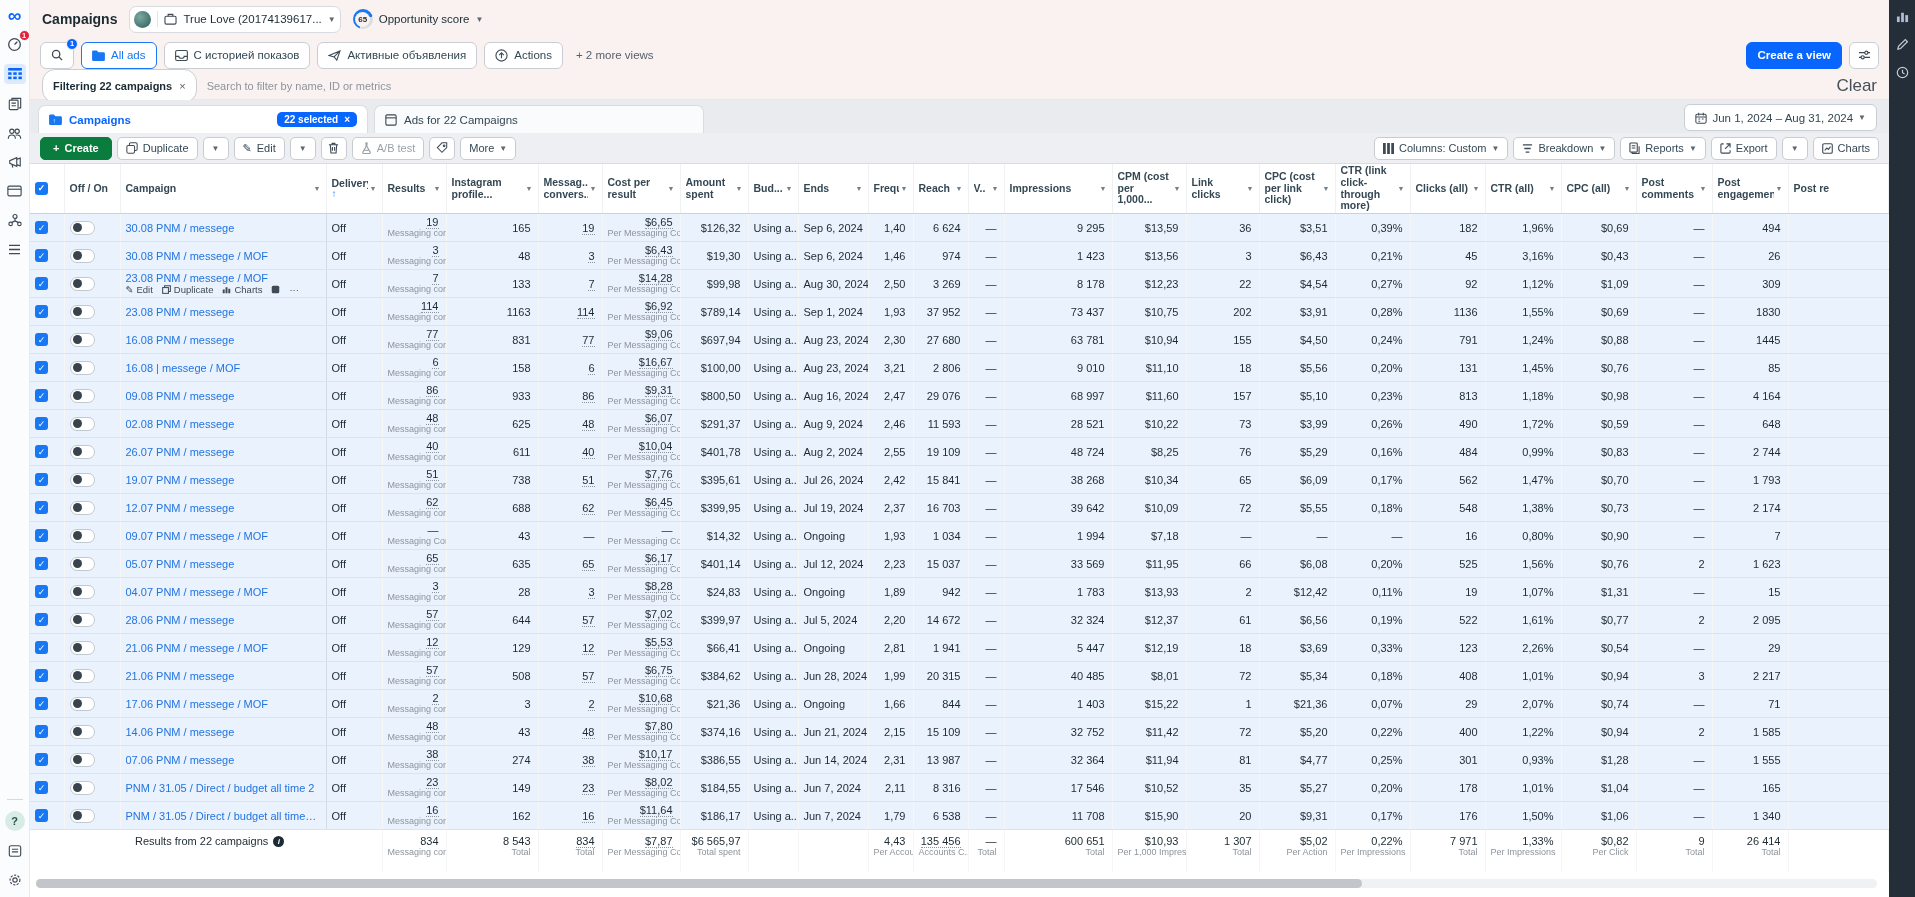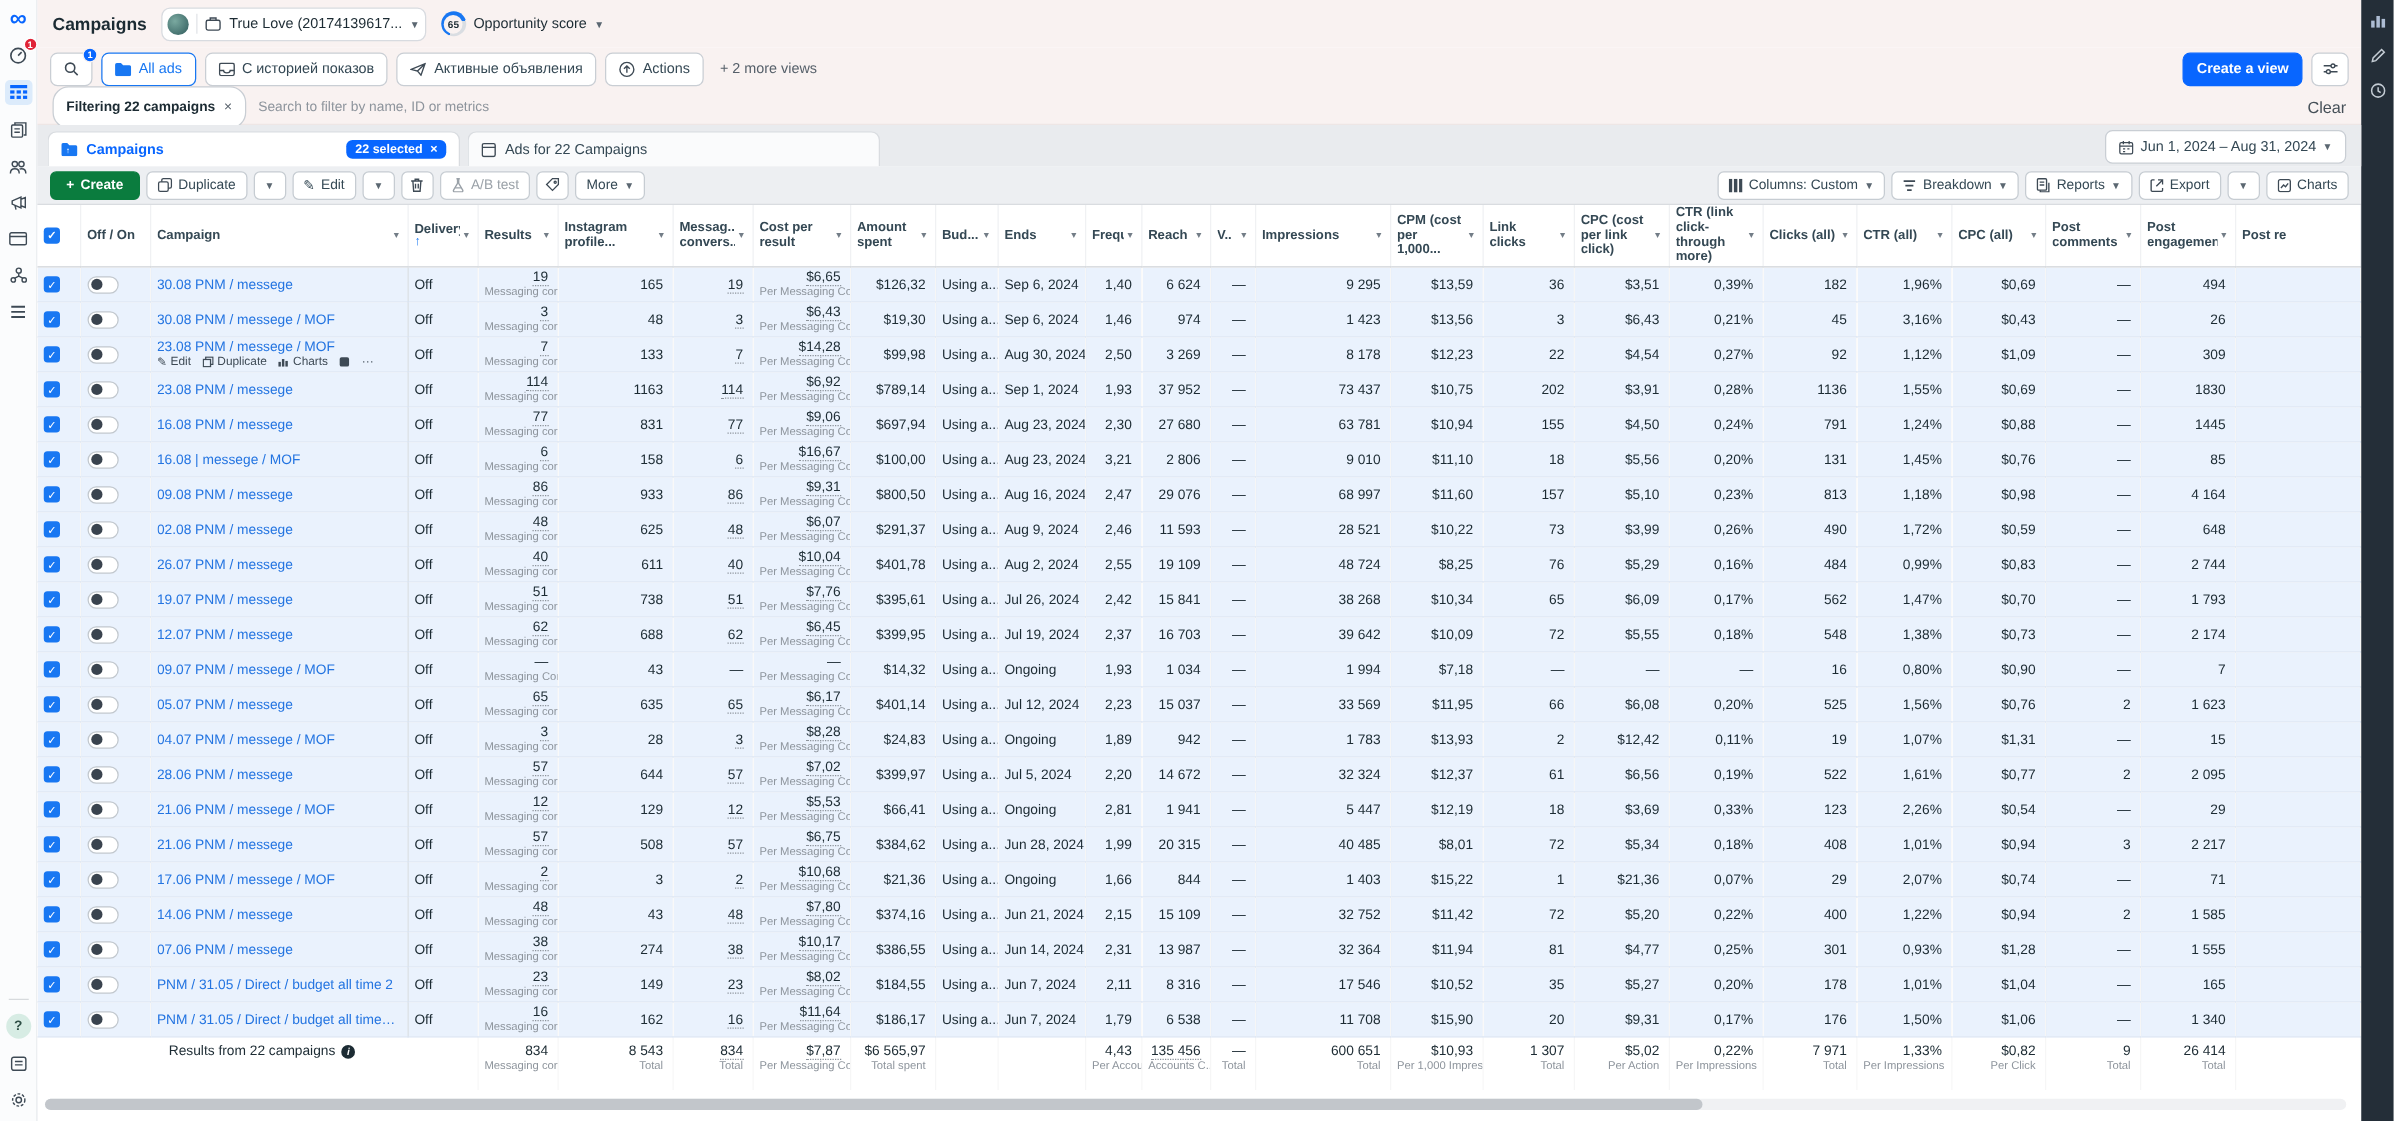--- a/index.html
+++ b/index.html
@@ -44,21 +44,21 @@
   .search-btn{position:relative}
   .badge-blue{position:absolute;top:-5px;right:-5px;background:#0866ff;color:#fff;font-size:7.5px;font-weight:bold;border-radius:50%;width:12px;height:12px;display:grid;place-items:center;border:1px solid #f9f2f1}
   .more-views{font-size:11.5px;color:#56606a;padding:0 6px;cursor:pointer}
   .vt-right{margin-left:auto;display:flex;gap:7px;align-items:center}
   .btn-primary{background:#0866ff;border:1px solid #0866ff;color:#fff;font-weight:bold}
 
   .filterbar{height:28px;background:#f9f2f1;display:flex;align-items:center;gap:10px;padding:0 12px;border-bottom:1px solid #eee6e5}
   .chip{display:inline-flex;align-items:center;gap:7px;background:#fff;border:1px solid #c9ced4;border-radius:13px;height:21px;padding:16px 10px;font-size:11px;font-weight:bold;color:#1c2b33}
   .chip .x{font-size:11px;color:#56606a;cursor:pointer;font-weight:normal}
   .filter-ph{font-size:11px;color:#8d949c}
-  .clear-link{margin-left:auto;font-size:13px;color:#465058;cursor:pointer}
+  .clear-link{margin-left:auto;font-size:17px;color:#465058;cursor:pointer}
 
   .leveltabs{height:33px;background:#e9ebee;display:flex;align-items:flex-end;gap:6px;padding:5px 10px 0 8px;position:relative}
   .ltab{display:flex;align-items:center;gap:7px;height:28px;padding:0 10px;background:#fafbfc;border:1px solid #d9dce0;border-bottom:none;border-radius:7px 7px 0 0;font-size:11.5px;color:#344854;cursor:pointer}
   .ltab.active{background:#fff;color:#0866ff;font-weight:bold}
   .ltab.w1{width:330px}.ltab.w2{width:350px}.ltab.w3{width:330px}
   .sel-badge{margin-left:auto;display:inline-flex;align-items:center;gap:6px;background:#0866ff;color:#fff;border-radius:5px;font-size:10px;font-weight:bold;padding:2px 7px}
   .sel-badge .x{cursor:pointer}
   .date-btn{position:absolute;right:12px;top:4px}
 
   .toolbar{height:31px;background:#edeff2;display:flex;align-items:center;gap:5px;padding:0 10px;border-bottom:1px solid #d9dce0}

